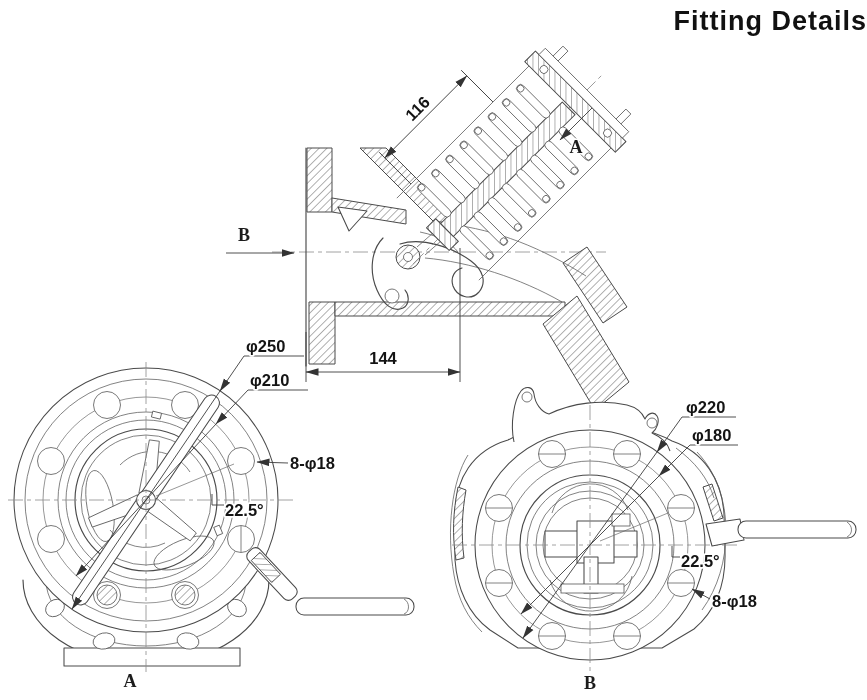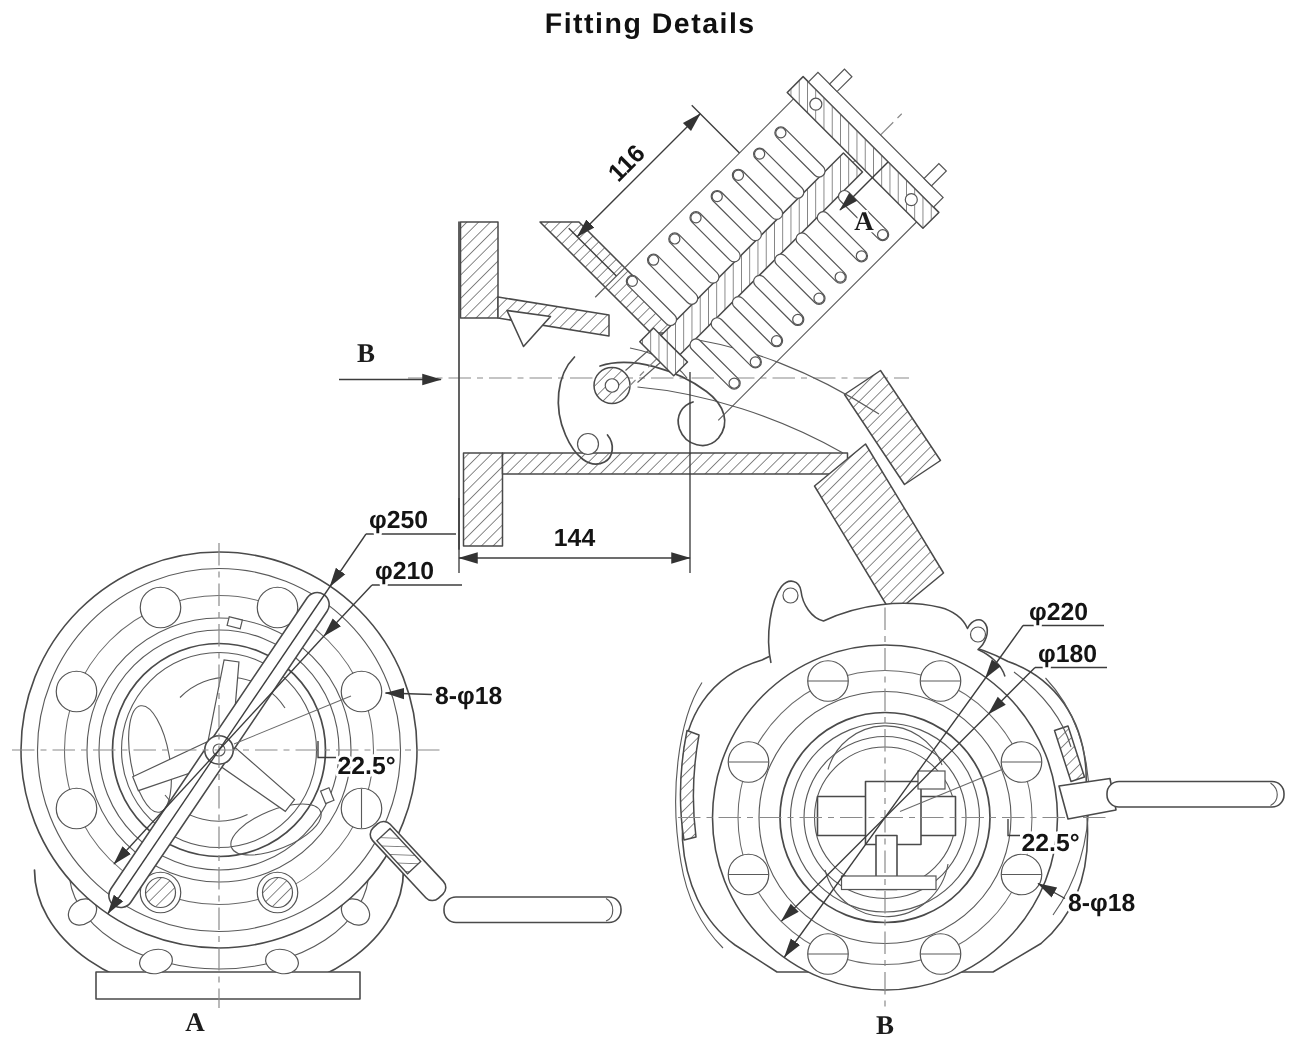--- a/index.html
+++ b/index.html
@@ -1,19 +1,19 @@
 <!DOCTYPE html>
 <html><head>
 <meta charset="utf-8">
 <style>
   html,body{margin:0;padding:0;background:#fff;}
   .page{position:relative;width:867px;height:700px;background:#fff;overflow:hidden;
         font-family:"Liberation Sans",sans-serif;}
-  .title{position:absolute;top:6px;left:0;width:100%;text-align:center;margin:0;
-         font-family:"Liberation Sans",sans-serif;font-size:19px;font-weight:bold;
+  .title{position:absolute;top:6px;left:0;width:100%;text-align:right;margin:0;
+         font-family:"Liberation Sans",sans-serif;font-size:27px;font-weight:bold;
          letter-spacing:1px;color:#111;}
   svg{position:absolute;top:0;left:0;}
   .ol   {fill:none;stroke:#4a4a4a;stroke-width:1.15;stroke-linecap:round;stroke-linejoin:round}
   .ol2  {fill:none;stroke:#5a5a5a;stroke-width:0.75}
   .wh   {fill:#fff;stroke:#4a4a4a;stroke-width:1.05;stroke-linejoin:round}
   .wh2  {fill:#fff;stroke:#555;stroke-width:0.8}
   .ht   {fill:url(#hp);stroke:#4a4a4a;stroke-width:1;stroke-linejoin:round}
   .cl   {stroke:#8a8a8a;stroke-width:0.8;stroke-dasharray:15 4 4 4;fill:none}
   .dim  {stroke:#3c3c3c;stroke-width:0.9;fill:none}
   .thin {stroke:#6a6a6a;stroke-width:0.7;fill:none}

